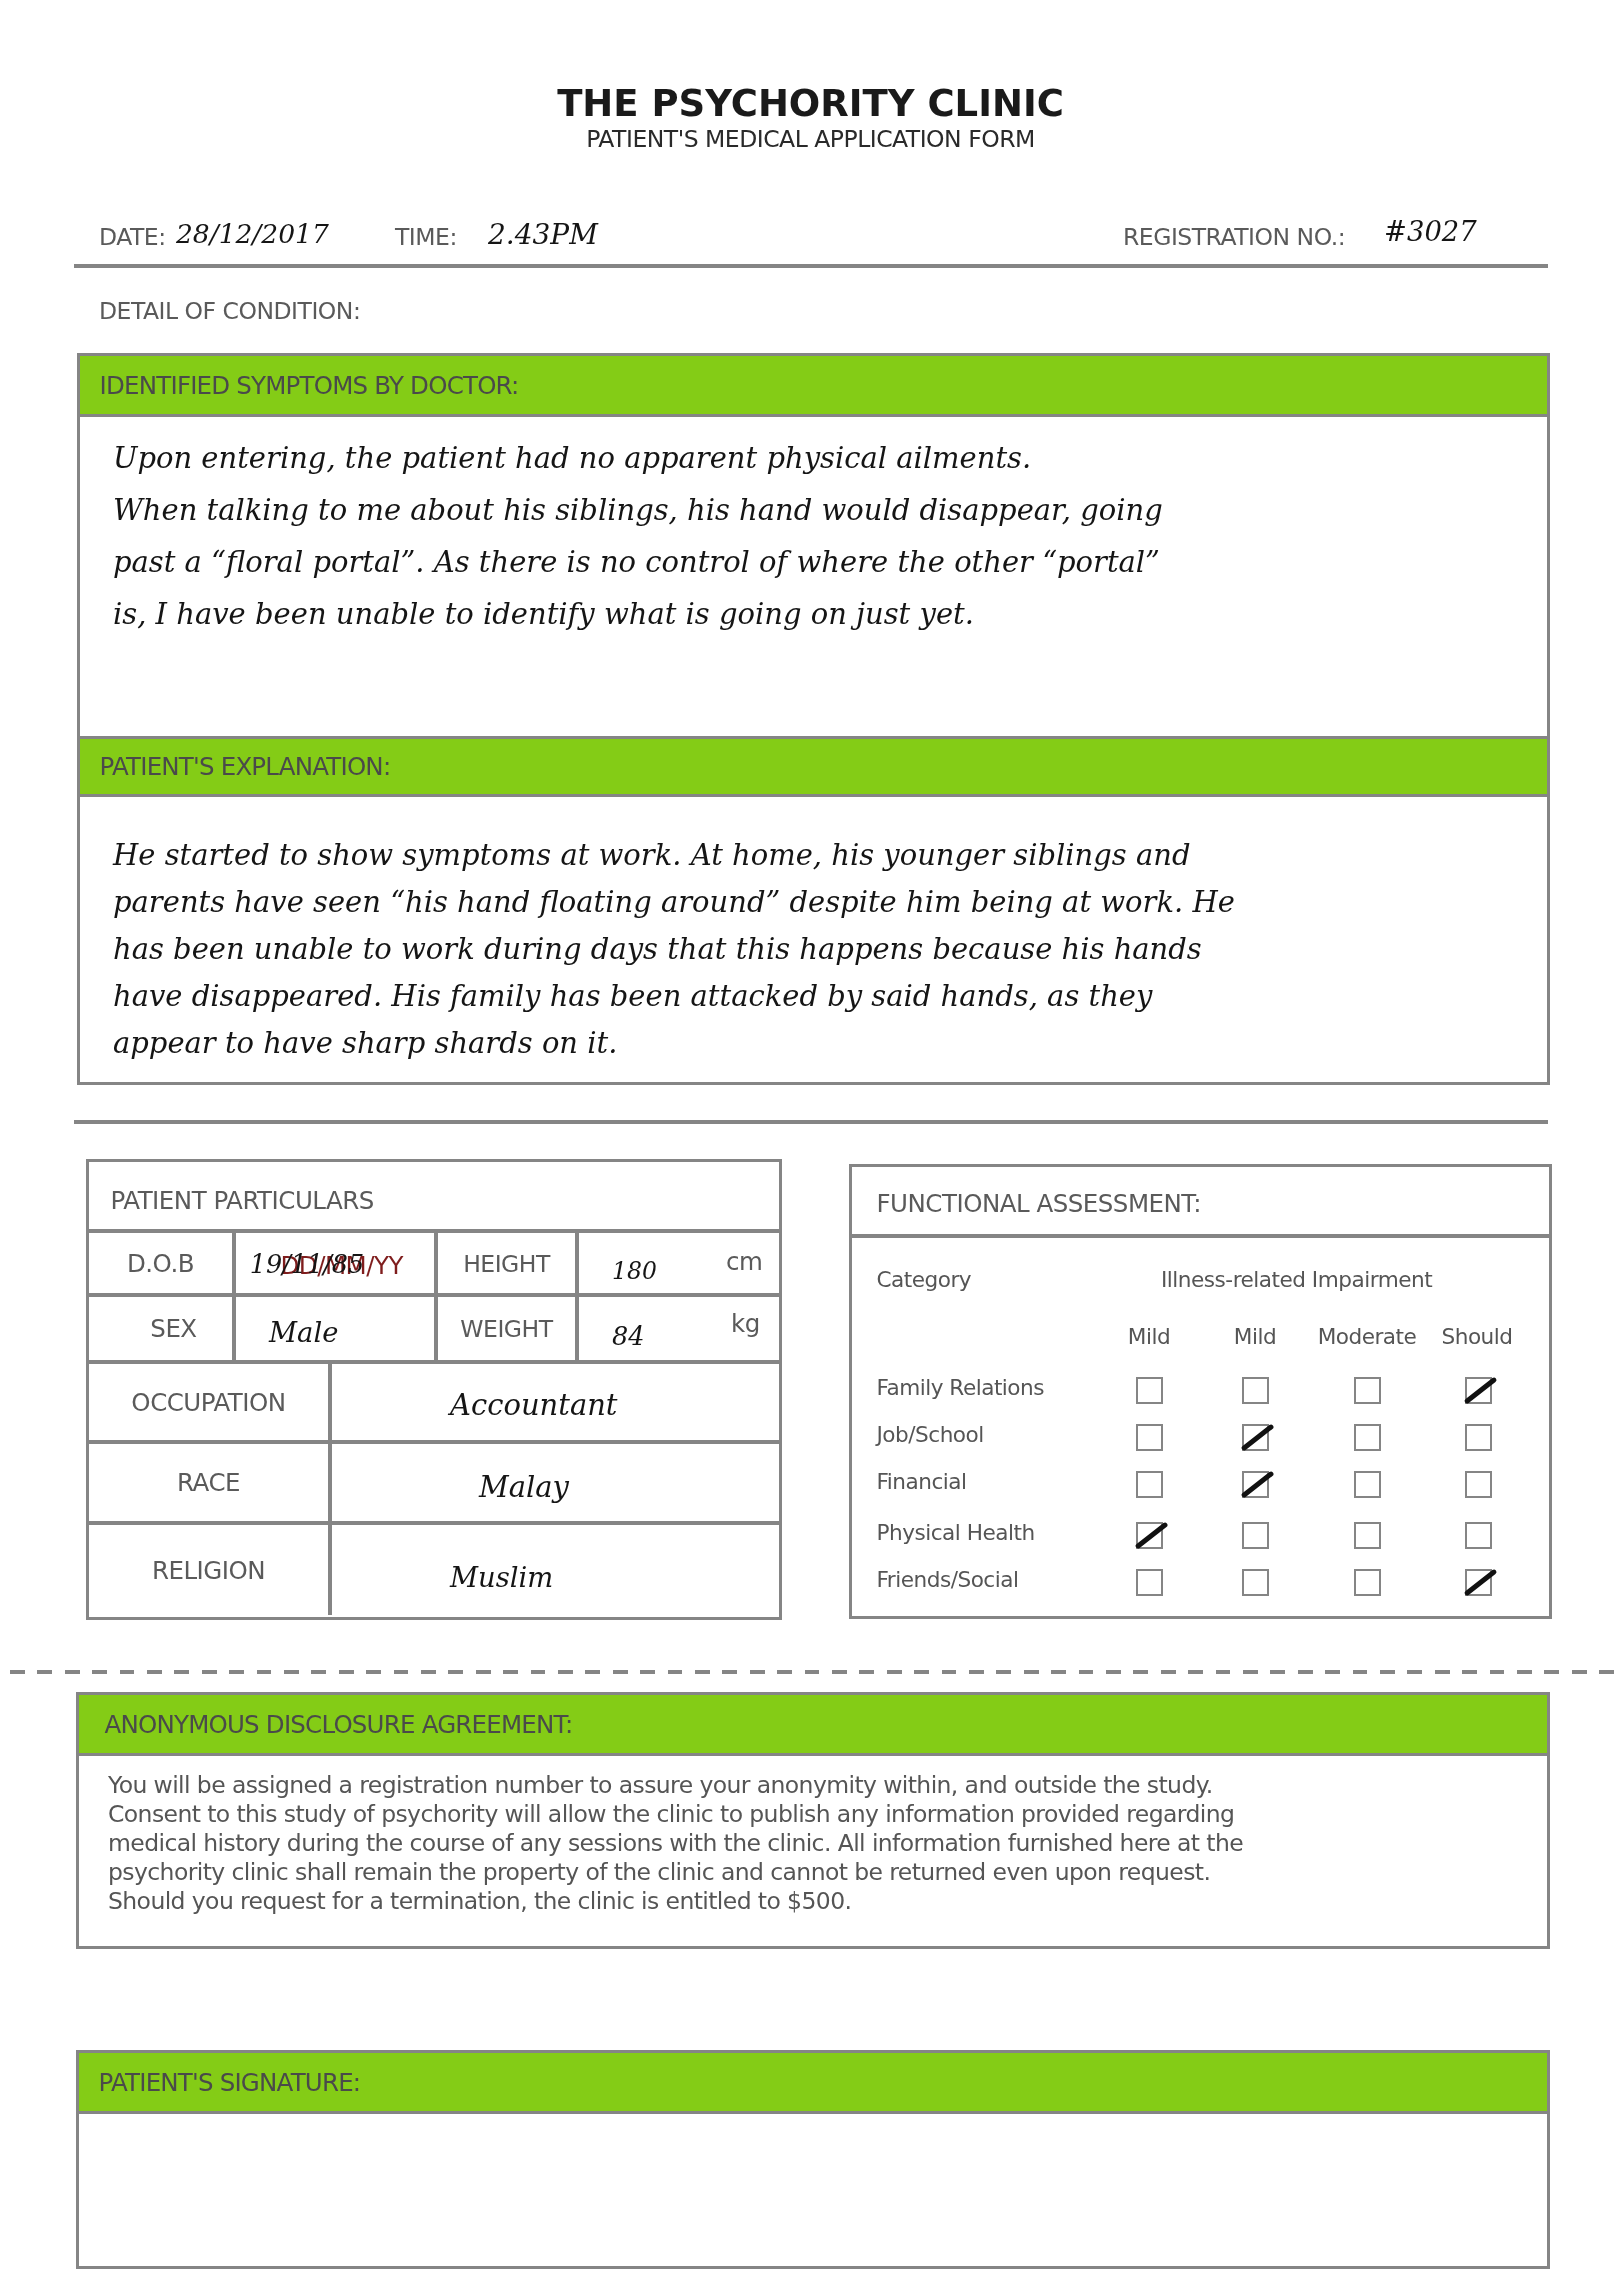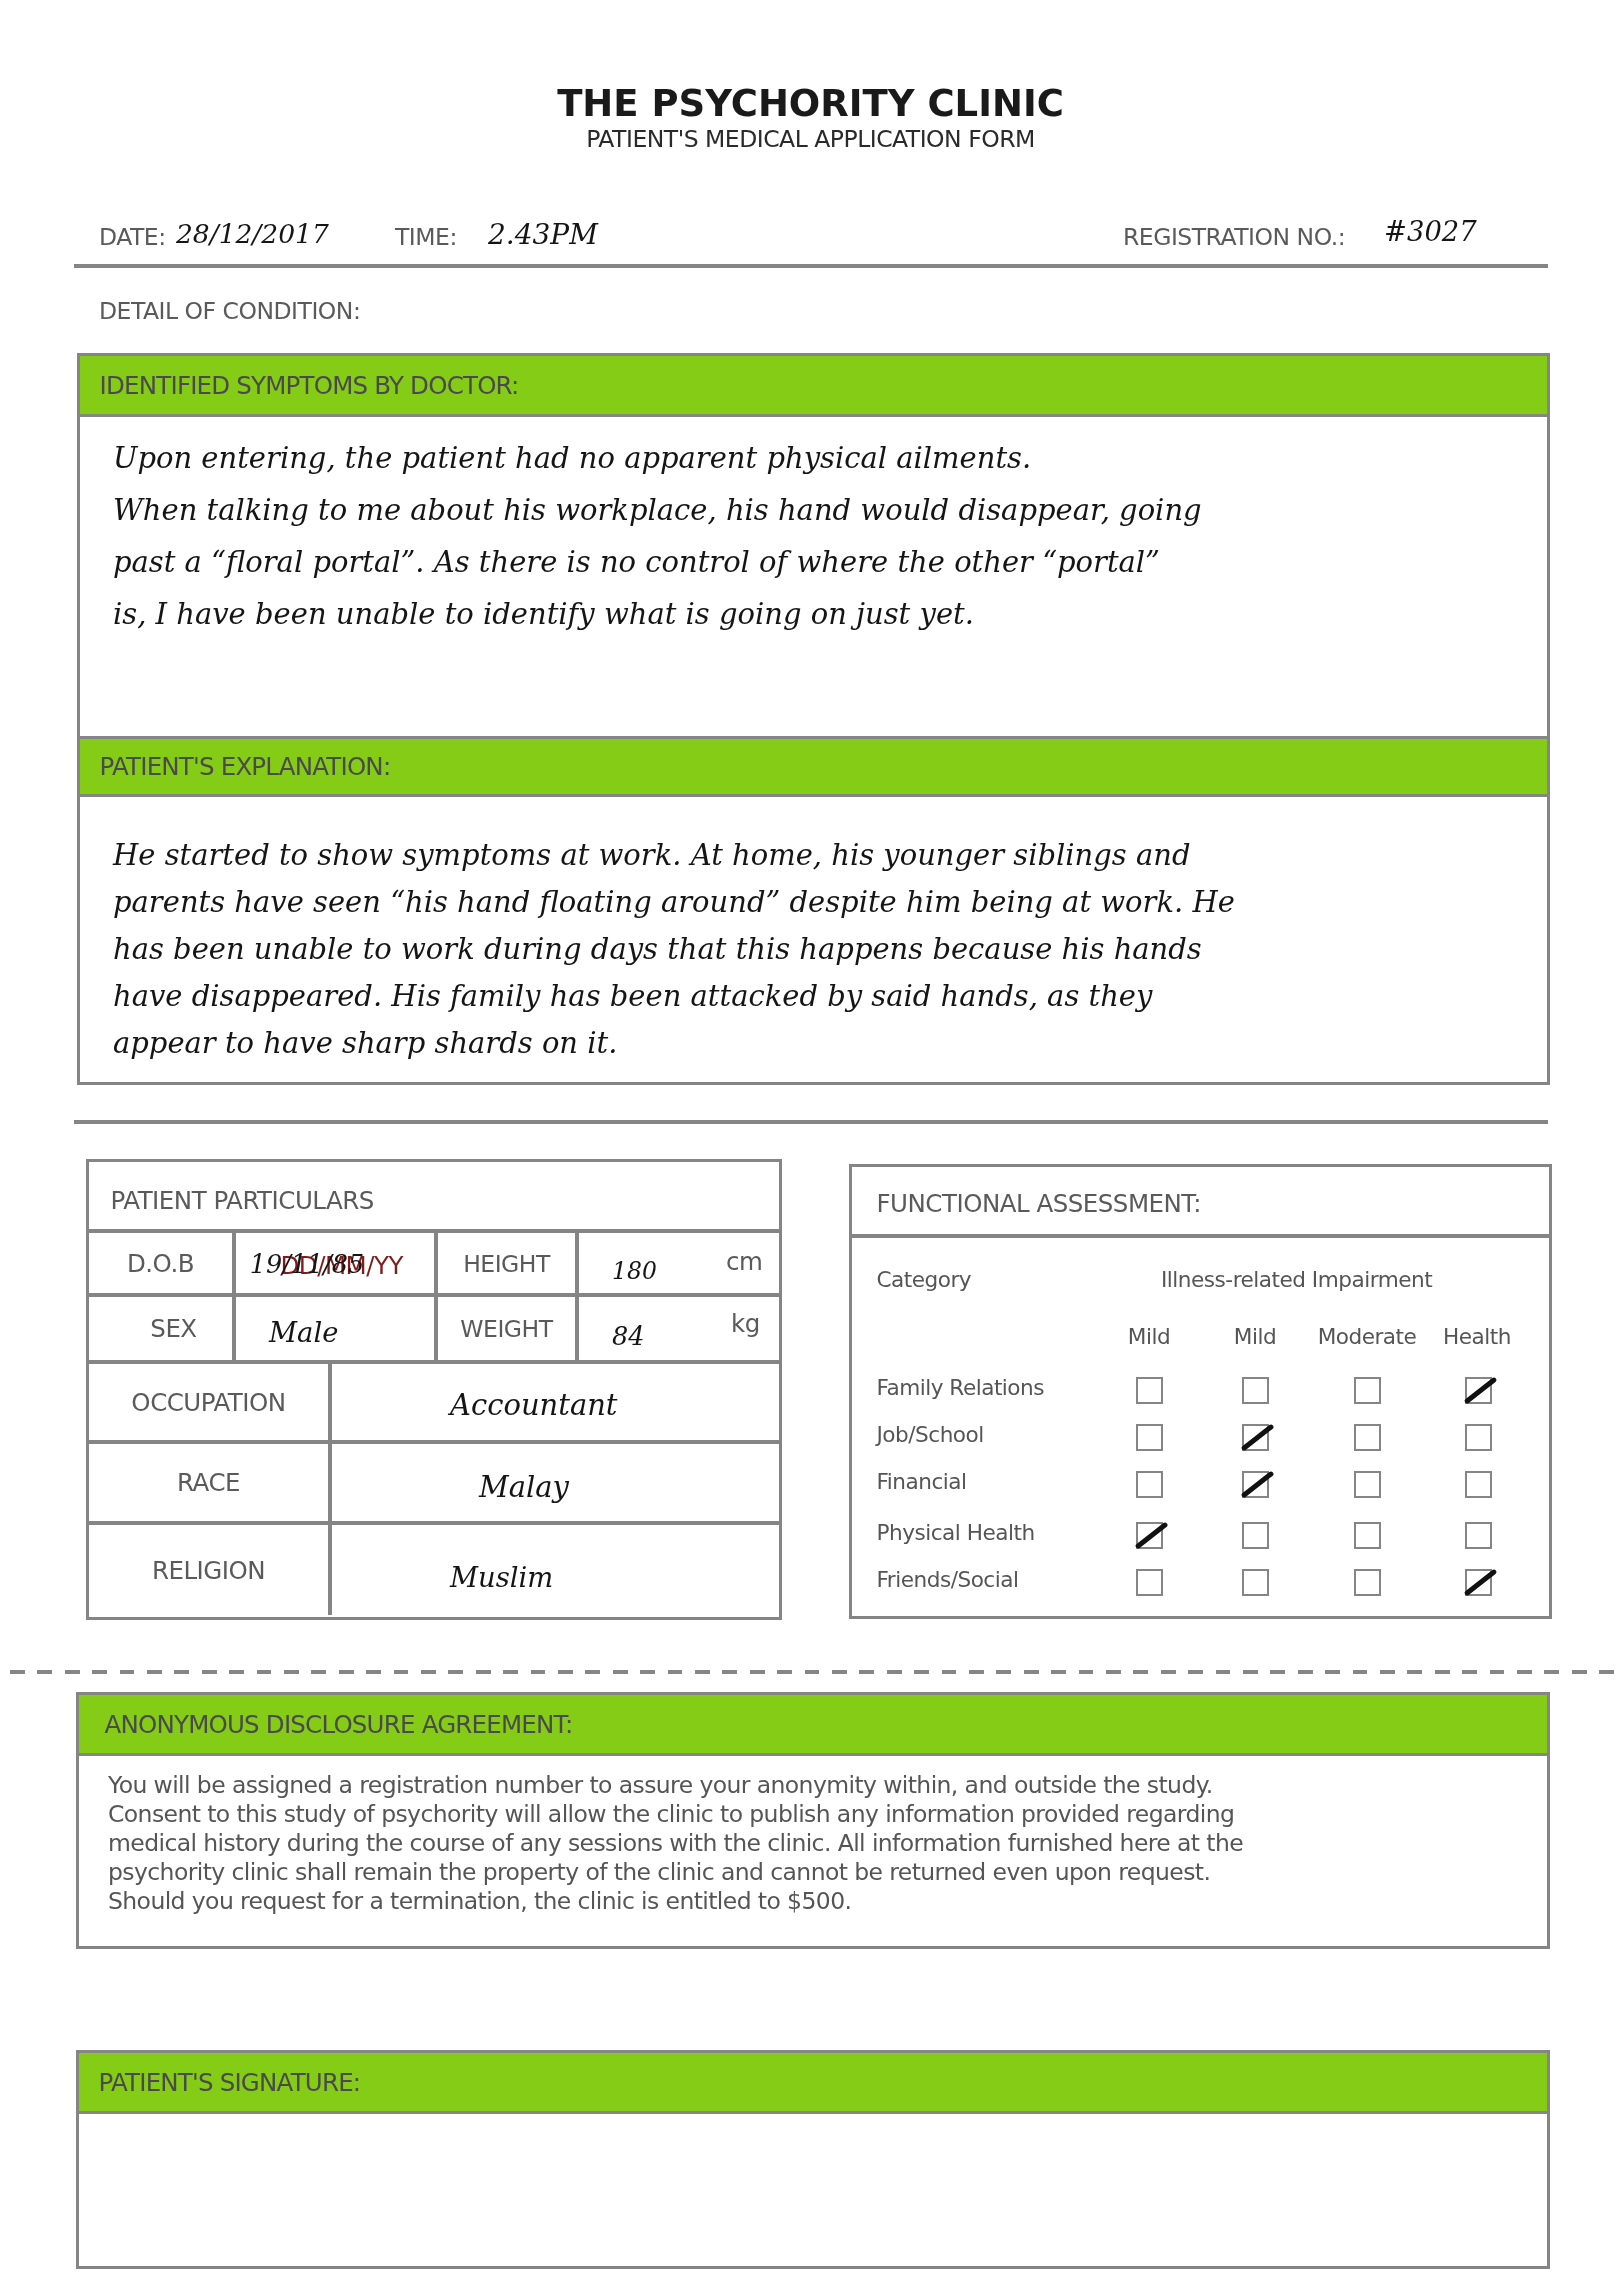--- a/index.html
+++ b/index.html
@@ -41,21 +41,21 @@
 <div class="abs hand" style="left:488px; top:218px; font-size:28px;">2.43PM</div>
 <div class="abs label" style="left:1123px; top:223px; font-size:23.5px;">REGISTRATION NO.:</div>
 <div class="abs hand" style="left:1384px; top:216px; font-size:27.4px;">#3027</div>
 <div class="abs rule" style="left:74px; top:264px; width:1474px;"></div>
 
 <div class="abs label" style="left:99px; top:297px; font-size:23.5px;">DETAIL OF CONDITION:</div>
 
 <div class="abs box" style="left:77px; top:353px; width:1473px; height:732px;">
   <div class="sec-head" style="height:61px;">IDENTIFIED SYMPTOMS BY DOCTOR:</div>
   <div class="hand hand-block" style="position:absolute; left:33px; top:76px; width:1392px; line-height:52px; font-size:29px;">Upon entering, the patient had no apparent physical ailments.
-When talking to me about his workplace, his hand would disappear, going
+When talking to me about his siblings, his hand would disappear, going
 past a “floral portal”. As there is no control of where the other “portal”
 is, I have been unable to identify what is going on just yet.</div>
   <div class="sec-head" style="position:absolute; left:0; top:380px; width:100%; height:61px; border-top:3.9px solid #858585;">PATIENT'S EXPLANATION:</div>
   <div class="hand hand-block" style="position:absolute; left:33px; top:476px; width:1392px; line-height:47px; font-size:29px;">He started to show symptoms at work. At home, his younger siblings and
 parents have seen “his hand floating around” despite him being at work. He
 has been unable to work during days that this happens because his hands
 have disappeared. His family has been attacked by said hands, as they
 appear to have sharp shards on it.</div>
 </div>
 
@@ -110,21 +110,21 @@
 
 <div class="abs box" id="fa-box" style="left:849px; top:1164px; width:703px; height:455px;">
   <div class="abs label" style="left:24.5px; top:21.6px; font-size:24.5px;">FUNCTIONAL ASSESSMENT:</div>
   <div class="hline" style="left:0; top:67px; width:100%;"></div>
   <div class="fa-text" style="left:24.5px; top:100px;">Category</div>
   <div class="fa-text" style="left:309px; top:100px;">Illness-related Impairment</div>
   <div id="fa-grid">
       <div class="fa-text" style="top: 157px; left: 297px; transform: translateX(-50%);">Mild</div>
       <div class="fa-text" style="top: 157px; left: 403px; transform: translateX(-50%);">Mild</div>
       <div class="fa-text" style="top: 157px; left: 515px; transform: translateX(-50%);">Moderate</div>
-      <div class="fa-text" style="top: 157px; left: 625px; transform: translateX(-50%);">Health</div>
+      <div class="fa-text" style="top: 157px; left: 625px; transform: translateX(-50%);">Should</div>
       <div class="fa-text" style="left: 24.5px; top: 208px;">Family Relations</div>
       <div class="cb" style="left: 284px; top: 210px;"></div>
       <div class="cb" style="left: 390px; top: 210px;"></div>
       <div class="cb" style="left: 502px; top: 210px;"></div>
       <div class="cb checked" style="left: 613px; top: 210px;">
         <span class="tick"></span>
       </div>
       <div class="fa-text" style="left: 24.5px; top: 255px;">Job/School</div>
       <div class="cb" style="left: 284px; top: 257px;"></div>
       <div class="cb checked" style="left: 390px; top: 257px;">

